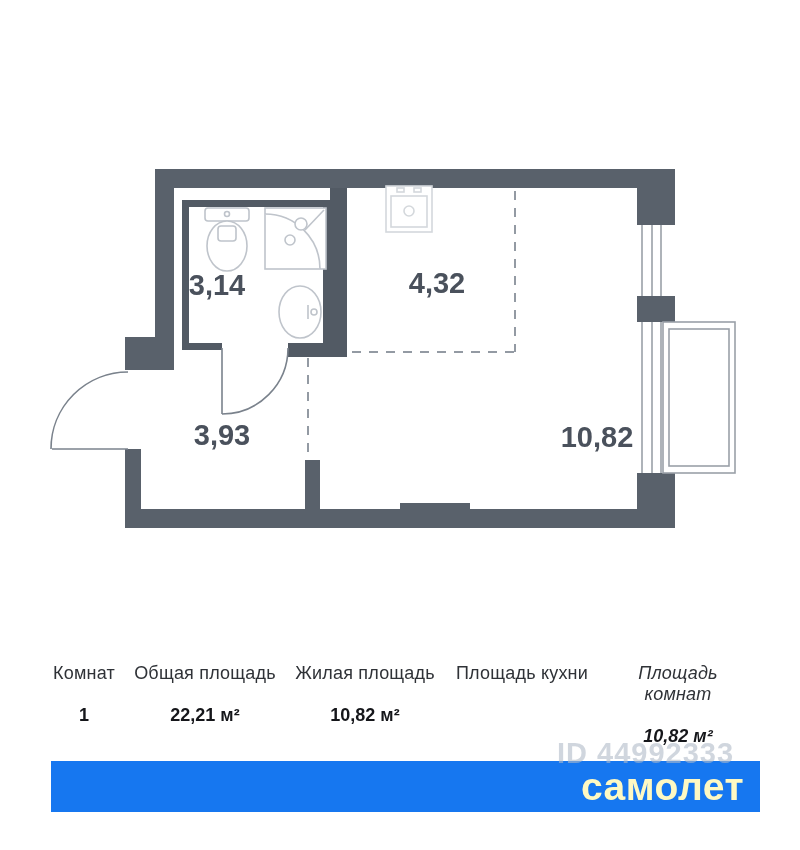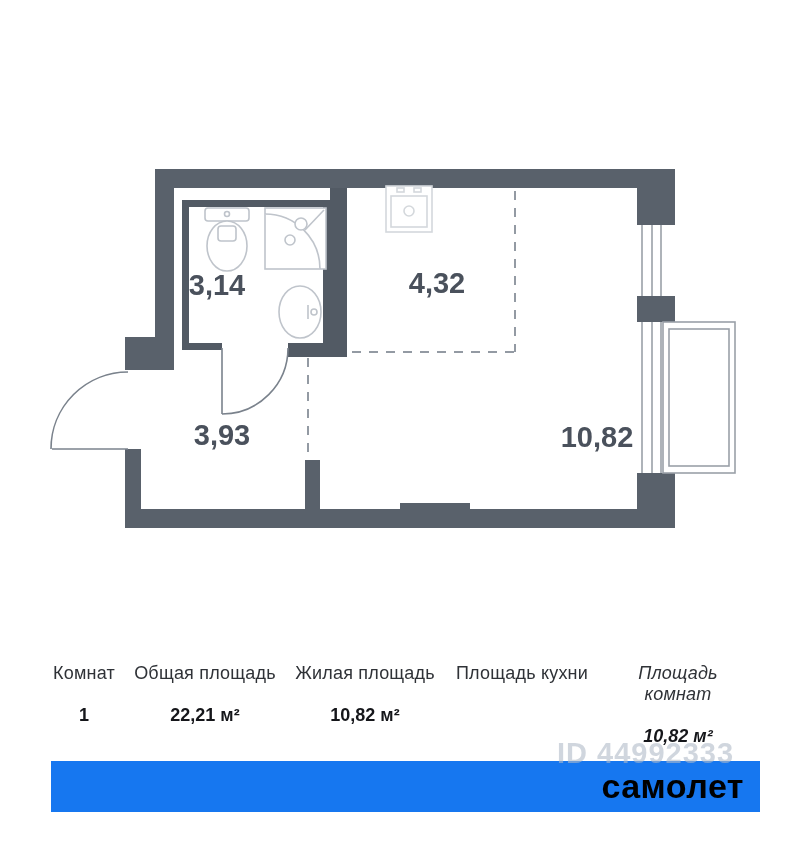--- a/index.html
+++ b/index.html
@@ -35,21 +35,21 @@
     position:absolute;left:557px;top:737px;width:210px;
     font-size:29px;font-weight:bold;letter-spacing:1px;
     color:rgba(176,186,200,0.60);z-index:3;user-select:none;white-space:nowrap;
   }
   .brand-banner{
     position:absolute;left:51px;top:761px;width:709px;height:51px;
     background:#1677F0;z-index:2;
     display:flex;align-items:center;justify-content:flex-end;
   }
   .brand-banner .logo-text{
-    color:#000000;font-size:34px;font-weight:bold;letter-spacing:0.5px;
+    color:#fef9c3;font-size:39px;font-weight:bold;letter-spacing:0.5px;
     padding-right:16px;line-height:51px;
   }
 </style>
 </head>
 <body>
 
 <div class="screen">
 
   <svg class="plan-svg" viewBox="0 0 800 640">
 

